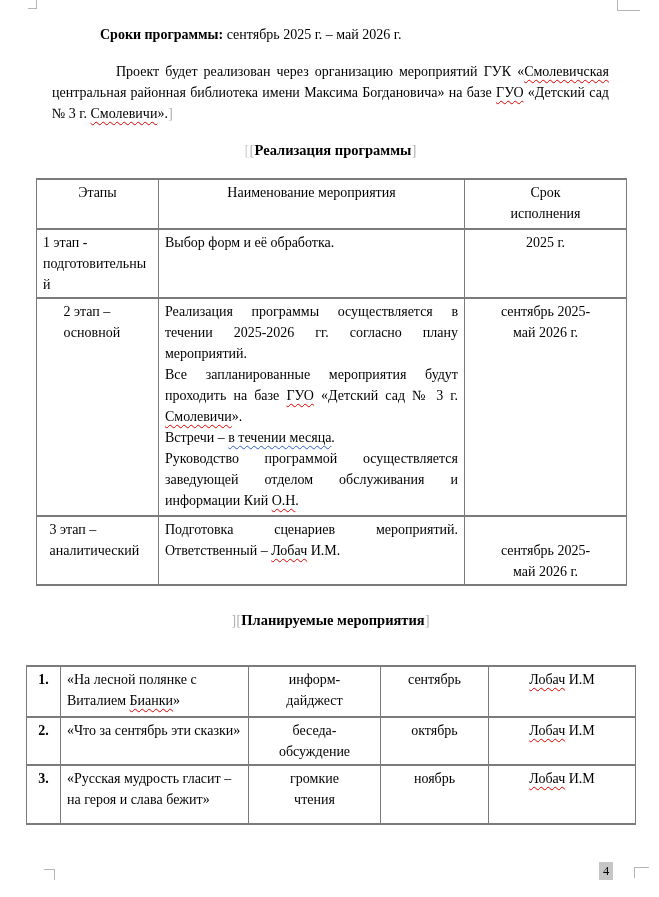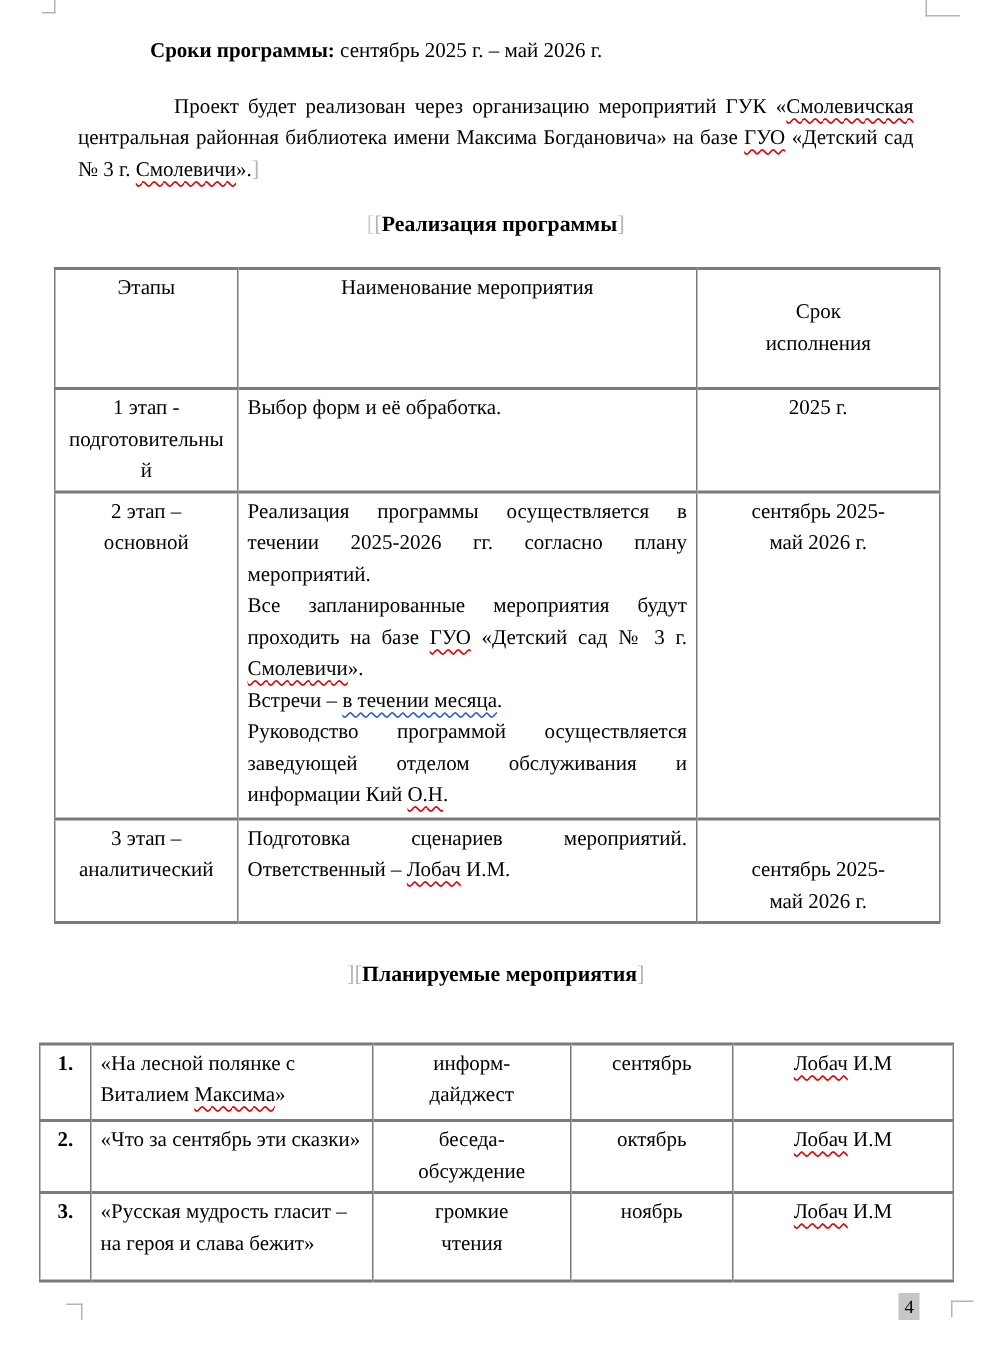--- a/index.html
+++ b/index.html
@@ -32,28 +32,28 @@
     text-underline-offset:3px;
   }
   table{border-collapse:collapse;table-layout:fixed;}
   td,th{
     border:1px solid #7b7b7b;border-top-width:2px;border-bottom-width:2px;
     vertical-align:top;padding:2px 6px;font-weight:normal;
     overflow:hidden;
   }
   .t1{width:590px;margin-top:17px;padding-left:46px;}
   .t1 th{text-align:center;}
-  .t1 .stage{text-align:center;margin-left:24px;}
+  .t1 .stage{margin-left:24px;}
   .t1 .stage .cwrap{display:block;margin:0 auto;overflow-wrap:break-word;}
   .t1 .act{text-align:justify;}
   .t1 .act p{margin:0;}
   .t1 .term{text-align:center;}
   .t1 .term .cwrap{display:block;max-width:106px;margin:0 auto;}
   .t1 .term.skipline{padding-top:23px;}
-  .nar80{display:block;max-width:78px;margin:16px auto;}
+  .nar80{display:block;max-width:78px;margin:0 auto;}
   .w1{max-width:112px;}
   .w2{max-width:68px;}
   .w3{max-width:96px;}
   .t2{width:609px;margin-top:34px;margin-left:-10px;}
   .t2 th{font-weight:bold;text-align:center;padding:2px 3px;}
   .t2 th .cwrap{display:block;margin:0 auto;}
   .t2 .num{text-align:center;font-weight:bold;padding:2px 2px;}
   .t2 .name{text-align:left;}
   .t2 .form,.t2 .date,.t2 .resp{text-align:center;}
   .t2 .form .cwrap{display:block;max-width:90px;margin:0 auto;}
@@ -154,21 +154,21 @@
     <colgroup>
       <col style="width:34px">
       <col style="width:188px">
       <col style="width:132px">
       <col style="width:108px">
       <col style="width:147px">
     </colgroup>
     <tbody>
     <tr style="height:51px">
       <td class="num">1.</td>
-      <td class="name"><span>«На лесной полянке с Виталием </span><span class="sq-red">Максима</span><span>»</span></td>
+      <td class="name"><span>«На лесной полянке с Виталием </span><span class="sq-red">Бианки</span><span>»</span></td>
       <td class="form">
             <span class="cwrap">информ-дайджест</span>
           </td>
       <td class="date">сентябрь</td>
       <td class="resp"><span class="sq-red">Лобач</span><span> И.М</span></td>
     </tr>
     <tr style="height:44px">
       <td class="num">2.</td>
       <td class="name"><span>«Что за сентябрь эти сказки»</span></td>
       <td class="form">

